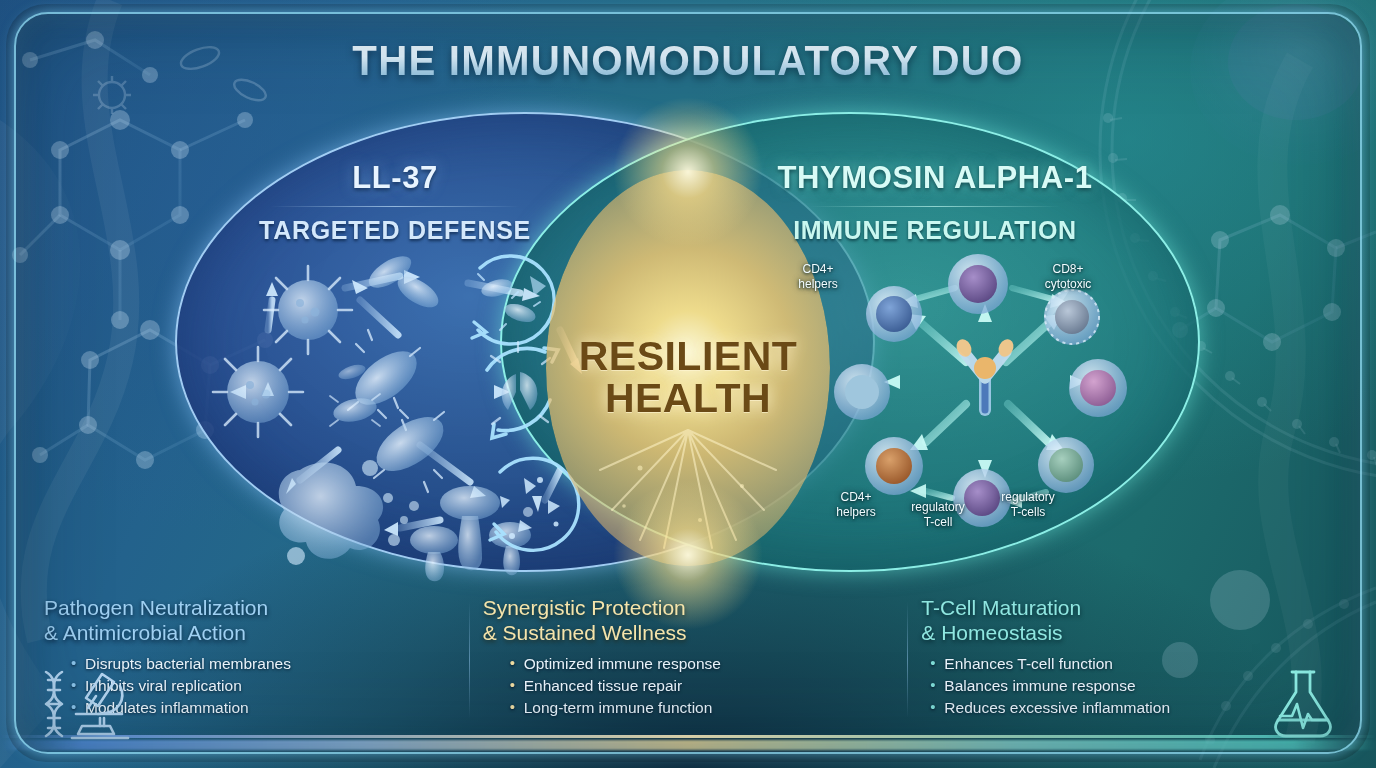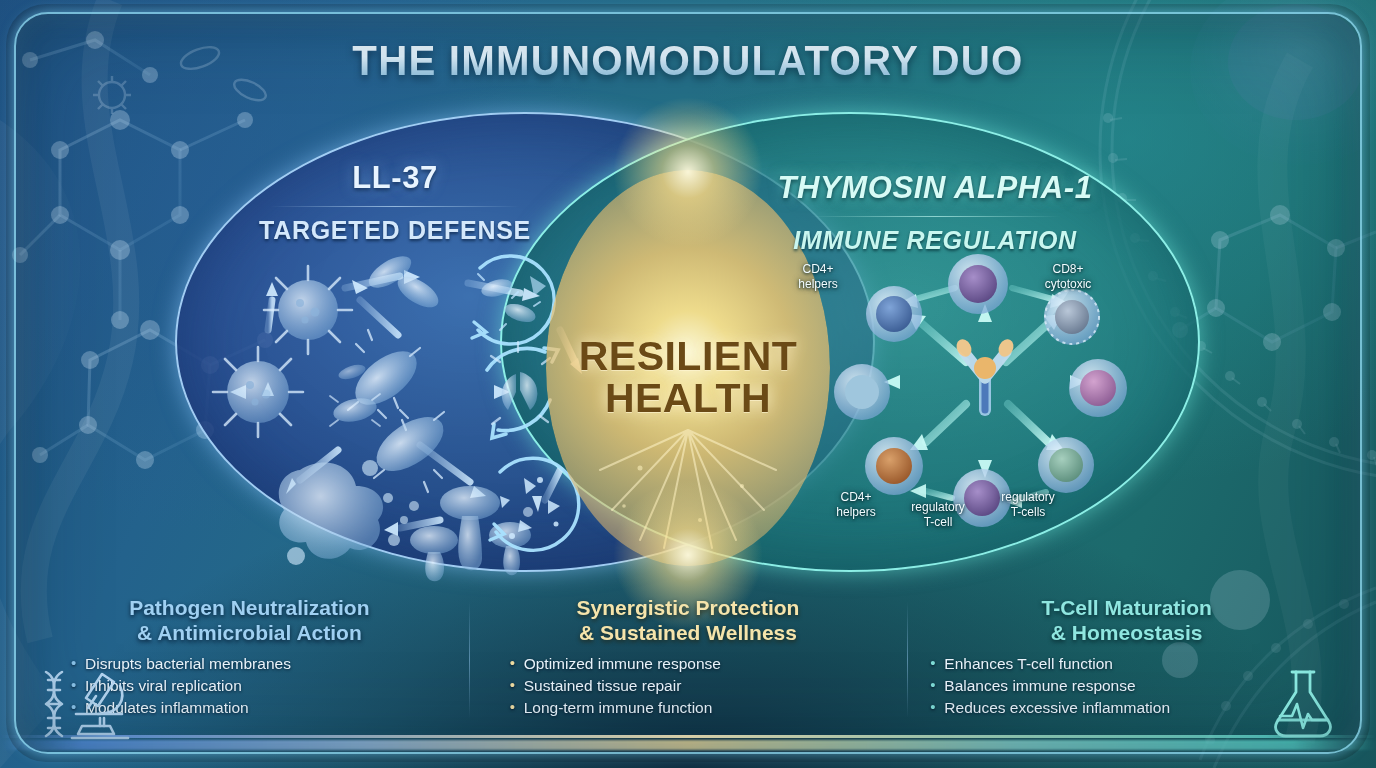--- a/index.html
+++ b/index.html
@@ -87,21 +87,21 @@
     position:absolute; width:170px; height:170px; border-radius:50%;
     background:radial-gradient(circle, rgba(255,250,220,.95) 0%, rgba(255,226,140,.55) 22%, rgba(255,210,110,0) 62%);
     pointer-events:none;
   }
   .spark-top{ left:603px; top:87px; }
   .spark-bot{ left:603px; top:470px; }
 
   
   .head{ position:absolute; text-align:center; width:380px; }
   .head-left{ left:205px; top:162px; }
-  .head-right{ left:745px; top:172px;font-style:italic; }
+  .head-right{ left:745px; top:162px; }
 
   .head .h-name{
     font-size:31px; font-weight:bold; letter-spacing:.6px; line-height:1.05;
   }
   .head-left .h-name{
     color:#e8f4ff; text-shadow:0 2px 4px rgba(6,28,60,.75), 0 0 14px rgba(150,205,255,.5);
   }
   .head-right .h-name{
     color:#d8fbf6; text-shadow:0 2px 4px rgba(4,46,52,.75), 0 0 14px rgba(140,250,235,.5);
   }
@@ -138,22 +138,22 @@
   #footer{
     position:absolute; left:30px; top:596px; width:1316px; height:130px;
     display:flex;
   }
   .fcol{ flex:1 1 0; padding:0 14px; position:relative; }
   .fcol + .fcol::before{
     content:""; position:absolute; left:0; top:6px; bottom:8px; width:1px;
     background:linear-gradient(180deg,rgba(140,190,230,0),rgba(150,200,240,.5),rgba(140,190,230,0));
   }
   .fcol .f-title{
-    font-size:21px; font-weight:bold; line-height:1.18; margin-bottom:7px;
-    text-align:center;
+    font-size:21px; font-weight:normal; line-height:1.18; margin-bottom:7px;
+    text-align:left;
   }
   .fcol ul{ list-style:none; }
   .fcol li{
     font-size:15.5px; line-height:1.44; color:#eaf4fb;
     text-shadow:0 1px 3px rgba(0,18,36,.85);
     padding-left:15px; position:relative;
   }
   .fcol li::before{
     content:"\2022"; position:absolute; left:1px; top:-1px; font-size:15px;
   }
@@ -667,21 +667,21 @@
       </ul>
     </div>
 
     <div class="fcol col-mid">
       <div class="f-title">
         <span>Synergistic Protection</span><br>
         <span>&amp; Sustained Wellness</span>
       </div>
       <ul>
         <li>Optimized immune response</li>
-        <li>Sustained tissue repair</li>
+        <li>Enhanced tissue repair</li>
         <li>Long-term immune function</li>
       </ul>
     </div>
 
     <div class="fcol col-right">
       <div class="f-title">
         <span>T-Cell Maturation</span><br>
         <span>&amp; Homeostasis</span>
       </div>
       <ul>

